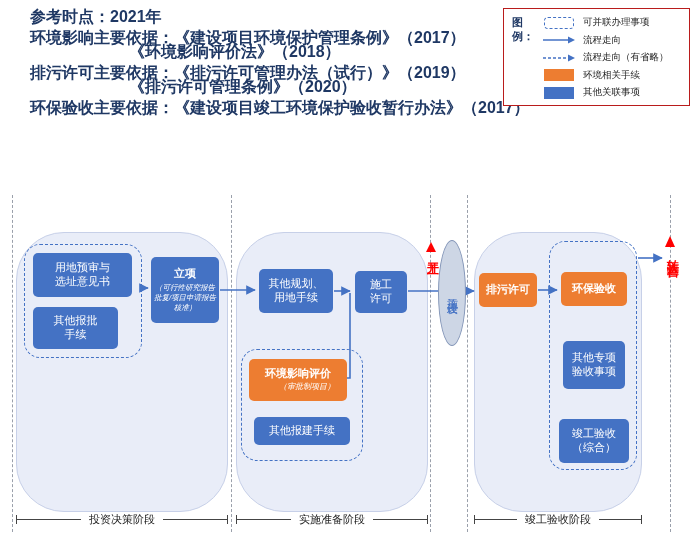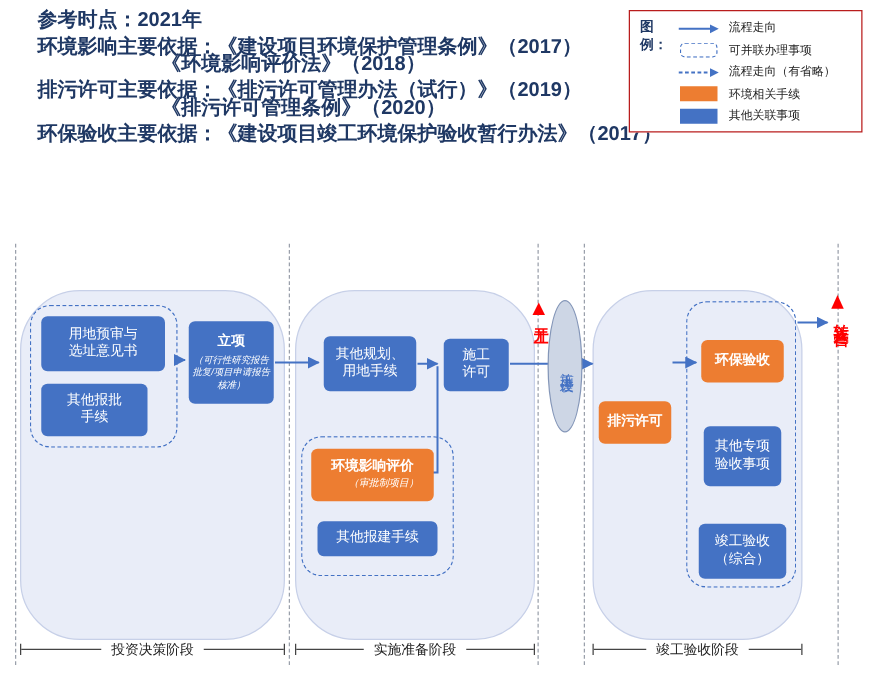--- a/index.html
+++ b/index.html
@@ -82,32 +82,32 @@
       <div class="indent">《排污许可管理条例》（2020）</div>
     </div>
     <div class="grp">环保验收主要依据：《建设项目竣工环境保护验收暂行办法》（2017）</div>
   </div>
 
   <div class="legend">
     <div class="legend-title">图例：</div>
     <div class="legend-rows">
       <div class="legend-row">
         <span class="legend-icon">
+            <span class="swatch-dashed"></span>
+          </span>
+        <span class="legend-label">可并联办理事项</span>
+      </div>
+      <div class="legend-row">
+        <span class="legend-icon">
           <svg width="34" height="10">
               <line x1="1" y1="5" x2="26" y2="5" stroke="#4472C4" stroke-width="1.5"></line>
               <polygon points="26,1.5 33,5 26,8.5" fill="#4472C4"></polygon>
             </svg>
         </span>
         <span class="legend-label">流程走向</span>
-      </div>
-      <div class="legend-row">
-        <span class="legend-icon">
-            <span class="swatch-dashed"></span>
-          </span>
-        <span class="legend-label">可并联办理事项</span>
       </div>
       <div class="legend-row">
         <span class="legend-icon">
           <svg width="34" height="10">
               <line x1="1" y1="5" x2="26" y2="5" stroke="#4472C4" stroke-width="1.5" stroke-dasharray="3,2"></line>
               <polygon points="26,1.5 33,5 26,8.5" fill="#4472C4"></polygon>
             </svg>
         </span>
         <span class="legend-label">流程走向（有省略）</span>
       </div>
@@ -185,21 +185,21 @@
   <div class="node blue" style="left:254px; top:417px; width:96px; height:28px;">
     <span class="main-label">其他报建手续</span>
   </div>
 
   <div class="milestone-text vtext" style="left:424px; top:253px;">开工</div>
   <div class="ellipse">
     <span class="vtext">施工建设</span>
   </div>
   <div class="milestone-text vtext" style="left:664px; top:249px;">转入运营</div>
 
-  <div class="node orange" style="left:479px; top:273px; width:58px; height:34px;margin-top:48px;">
+  <div class="node orange" style="left:479px; top:273px; width:58px; height:34px;">
     <span class="main-label" style="font-weight:bold;">排污许可</span>
   </div>
   <div class="node orange" style="left:561px; top:272px; width:66px; height:34px;">
     <span class="main-label" style="font-weight:bold;">环保验收</span>
   </div>
   <div class="node blue" style="left:563px; top:341px; width:62px; height:48px;">
     <span class="main-label">其他专项
 验收事项</span>
   </div>
   <div class="node blue" style="left:559px; top:419px; width:70px; height:44px;">

